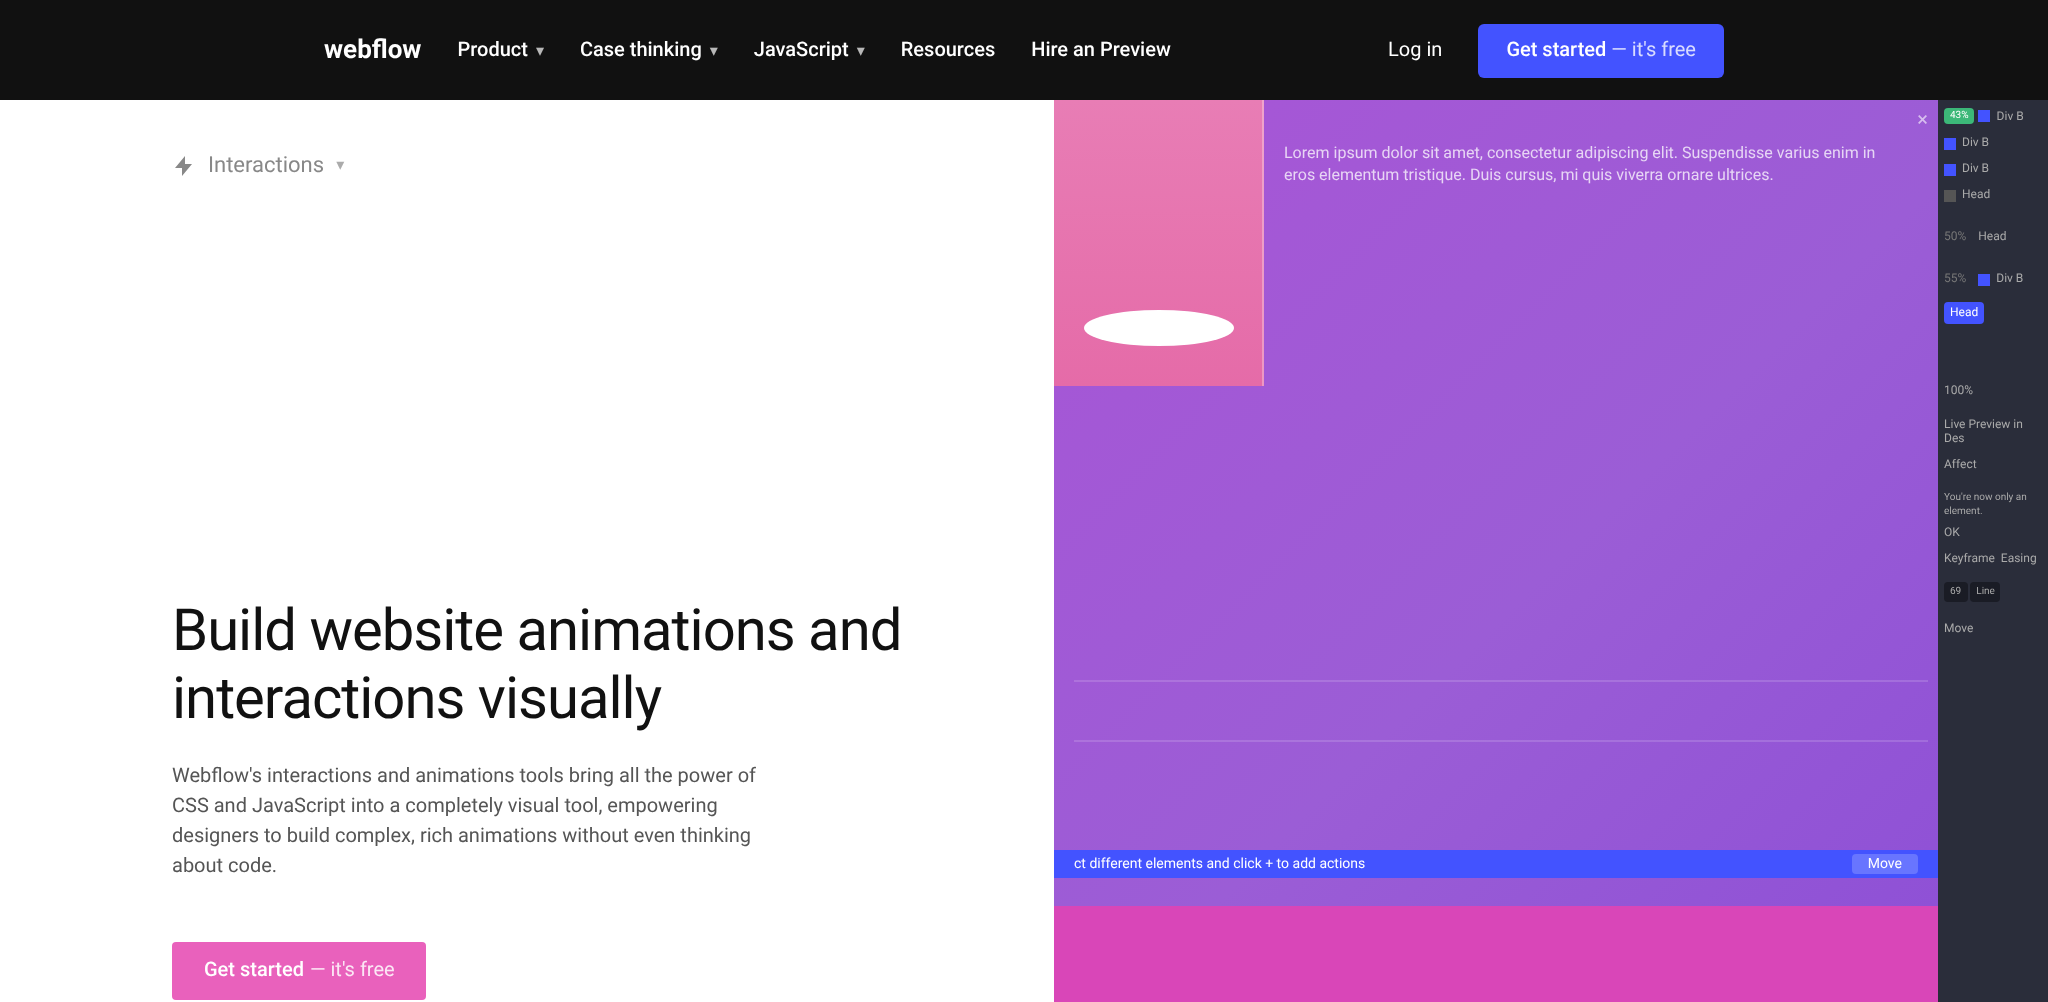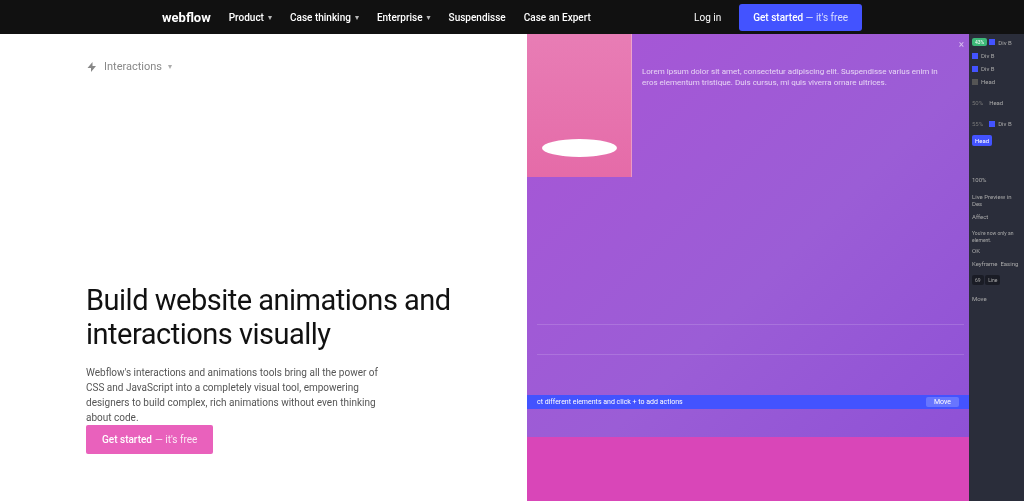--- a/index.html
+++ b/index.html
@@ -1,39 +1,39 @@
 <!DOCTYPE html>
 <html><head>
 <meta charset="utf-8">
 <style>
 *{margin:0;padding:0;box-sizing:border-box;font-family:-apple-system,BlinkMacSystemFont,"Segoe UI",Roboto,Arial,sans-serif}
 body{width:1024px;height:501px;overflow:hidden;background:#fff}
-.navbar{height:34px;background:#111;display:flex;align-items:center;padding:0 0 0 162px;color:#fff;font-size:10px}
+.navbar{height:50px;background:#111;display:flex;align-items:center;padding:0 0 0 162px;color:#fff;font-size:10px}
 .logo{font-weight:700;font-size:13px;margin-right:18px}
 .nav-item{display:flex;align-items:center;margin-right:18px;cursor:pointer;font-weight:500;font-size:10px}
 .chevron{margin-left:4px;font-size:8px;opacity:.7}
 .nav-spacer{flex:1}
 .login{margin-right:18px;cursor:pointer;font-weight:400}
 .cta-btn{background:#4353ff;padding:8px 14px;border-radius:3px;cursor:pointer;font-weight:500;margin-right:162px}
 .cta-btn .light{opacity:.8;font-weight:400}
 .main{display:flex;height:467px}
 .left{width:527px;padding:26px 40px 0 86px;display:flex;flex-direction:column}
 .crumb{display:flex;align-items:center;color:#888;font-size:11px;margin-bottom:210px}
 .crumb svg{margin-right:6px}
 .headline{font-size:29px;font-weight:400;line-height:1.18;color:#111;margin-bottom:14px;letter-spacing:-0.5px}
-.subtext{font-size:10px;line-height:1.5;color:#555;max-width:300px}
+.subtext{font-size:10px;line-height:1.5;color:#555;margin-bottom:30px;max-width:300px}
 .pink-btn{display:inline-flex;align-items:center;background:#e961bc;color:#fff;padding:9px 16px;font-size:10px;font-weight:500;border-radius:2px;cursor:pointer;width:fit-content}
 .pink-btn .light{opacity:.85;font-weight:400;margin-left:3px}
 .right{flex:1;background:linear-gradient(135deg,#a855d6 0%,#9b5dd6 50%,#8b4dd6 100%);position:relative;overflow:hidden}
 .pink-box{position:absolute;top:0;left:0;width:105px;height:143px;background:linear-gradient(180deg,#e87db5 0%,#e56ba8 100%);border-right:1px solid rgba(255,255,255,.3)}
 .pink-box::after{content:"";position:absolute;bottom:20px;left:15px;width:75px;height:18px;background:#fff;border-radius:50%}
-.lorem{position:absolute;top:32px;left:115px;right:70px;color:rgba(255,255,255,.75);font-size:8px;line-height:1.4}
+.lorem{position:absolute;top:21px;left:115px;right:70px;color:rgba(255,255,255,.75);font-size:8px;line-height:1.4}
 .close-x{position:absolute;top:5px;right:60px;color:rgba(255,255,255,.6);font-size:10px}
 .guide-line{position:absolute;left:10px;right:60px;border-top:1px solid rgba(255,255,255,.15)}
-.hint-bar{position:absolute;bottom:92px;left:0;right:55px;height:14px;background:#4353ff;display:flex;align-items:center;justify-content:space-between;padding:0 10px;color:#fff;font-size:7px}
+.hint-bar{position:absolute;bottom:78px;left:0;right:55px;height:14px;background:#4353ff;display:flex;align-items:center;justify-content:space-between;padding:0 10px;color:#fff;font-size:7px}
 .done-btn{background:rgba(255,255,255,.2);padding:1px 8px;border-radius:2px}
 .magenta-strip{position:absolute;bottom:0;left:0;right:55px;height:64px;background:#d946b8}
 .panel{position:absolute;top:0;right:0;width:55px;height:100%;background:#2a2d3a;color:#aaa;font-size:6px;padding:4px 3px}
 .panel-row{display:flex;align-items:center;margin-bottom:6px;white-space:nowrap;overflow:hidden}
 .panel-badge{background:#3cb878;color:#fff;padding:1px 3px;border-radius:2px;font-size:5px;margin-right:2px}
 .panel-cb{width:6px;height:6px;background:#4353ff;margin-right:3px;flex-shrink:0}
 .panel-cb.off{background:#555}
 .panel-pct{color:#777;margin-right:6px;font-size:6px}
 .panel-hl{background:#4353ff;padding:2px 3px;color:#fff;border-radius:2px}
 .panel-sec{margin-top:10px;font-size:6px}
@@ -46,28 +46,28 @@
   <div class="logo">webflow</div>
   <div class="nav-item">
       <span>Product</span>
       <span class="chevron">▾</span>
     </div>
   <div class="nav-item">
       <span>Case thinking</span>
       <span class="chevron">▾</span>
     </div>
   <div class="nav-item">
-      <span>Enterprise</span>
+      <span>JavaScript</span>
       <span class="chevron">▾</span>
     </div>
   <div class="nav-item">
-      <span>Suspendisse</span>
+      <span>Resources</span>
     </div>
   <div class="nav-item">
-      <span>Case an Expert</span>
+      <span>Hire an Preview</span>
     </div>
   <div class="nav-spacer"></div>
   <div class="login">Log in</div>
   <div class="cta-btn"><span>Get started</span><span class="light"> — it's free</span></div>
 </div>
 
 <div class="main">
   <div class="left">
     <div class="crumb">
       <svg width="12" height="12" viewBox="0 0 24 24" fill="#888">

